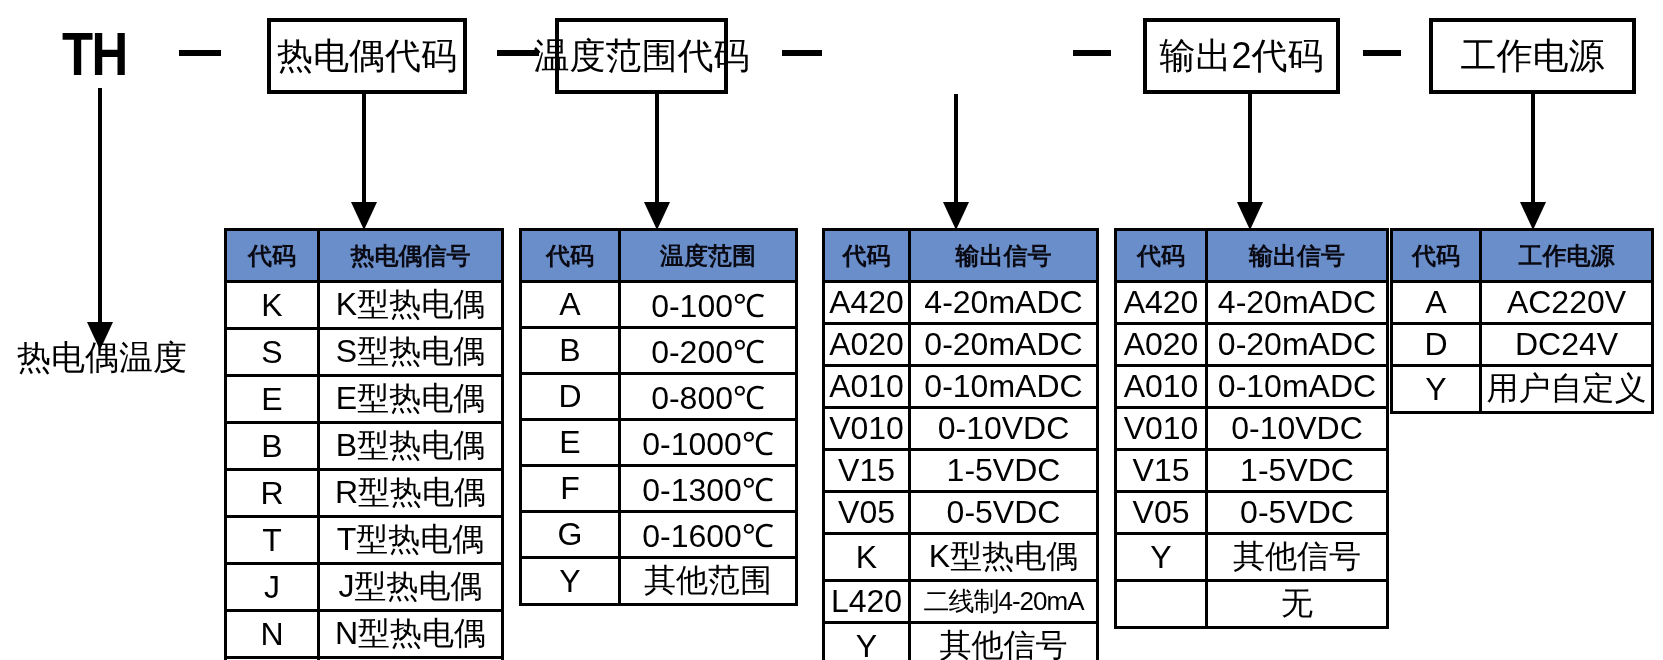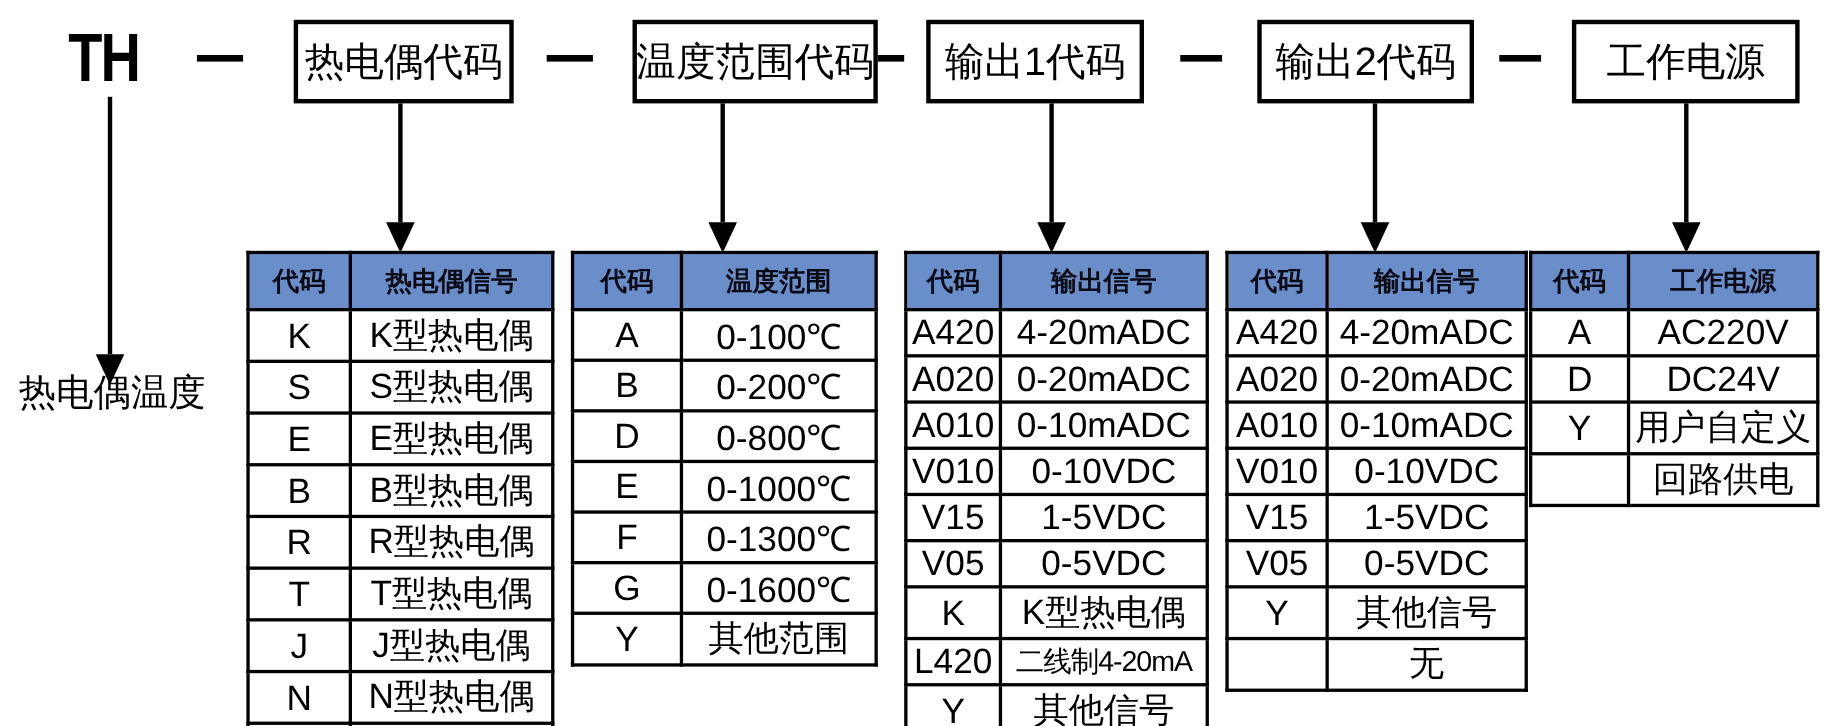--- a/index.html
+++ b/index.html
@@ -68,22 +68,21 @@
 
   <div class="th-prefix">TH</div>
 
   <div class="dash" style="left:179px; width:42px;"></div>
   <div class="dash" style="left:497px; width:42px;"></div>
   <div class="dash" style="left:782px; width:40px;"></div>
   <div class="dash" style="left:1073px; width:38px;"></div>
   <div class="dash" style="left:1363px; width:38px;"></div>
 
   <div class="top-box" style="left:267px; width:200px;">热电偶代码</div>
-  <div class="top-box" style="left:555px; width:223px;margin-left:20px;">温度范围代码</div>
-  <div class="top-box" style="left:842px; width:198px;">输出1代码</div>
+  <div class="top-box" style="left:555px; width:173px;">温度范围代码</div>
   <div class="top-box" style="left:1143px; width:197px;text-align:center;">输出2代码</div>
   <div class="top-box" style="left:1429px; width:207px;">工作电源</div>
 
   <div class="v-arrow" style="left:87px;  top:88px; height:262px;">
       <div class="shaft"></div>
       <div class="head"></div>
     </div>
   <div class="v-arrow" style="left:351px; top:94px; height:136px;">
       <div class="shaft"></div>
       <div class="head"></div>
@@ -323,20 +322,16 @@
         <td>AC220V</td>
       </tr>
         <tr>
         <td>D</td>
         <td>DC24V</td>
       </tr>
         <tr>
         <td>Y</td>
         <td>用户自定义</td>
       </tr>
-        <tr>
-        <td></td>
-        <td>回路供电</td>
-      </tr>
       </tbody>
   </table>
 
 </div>
 
 </body></html>

